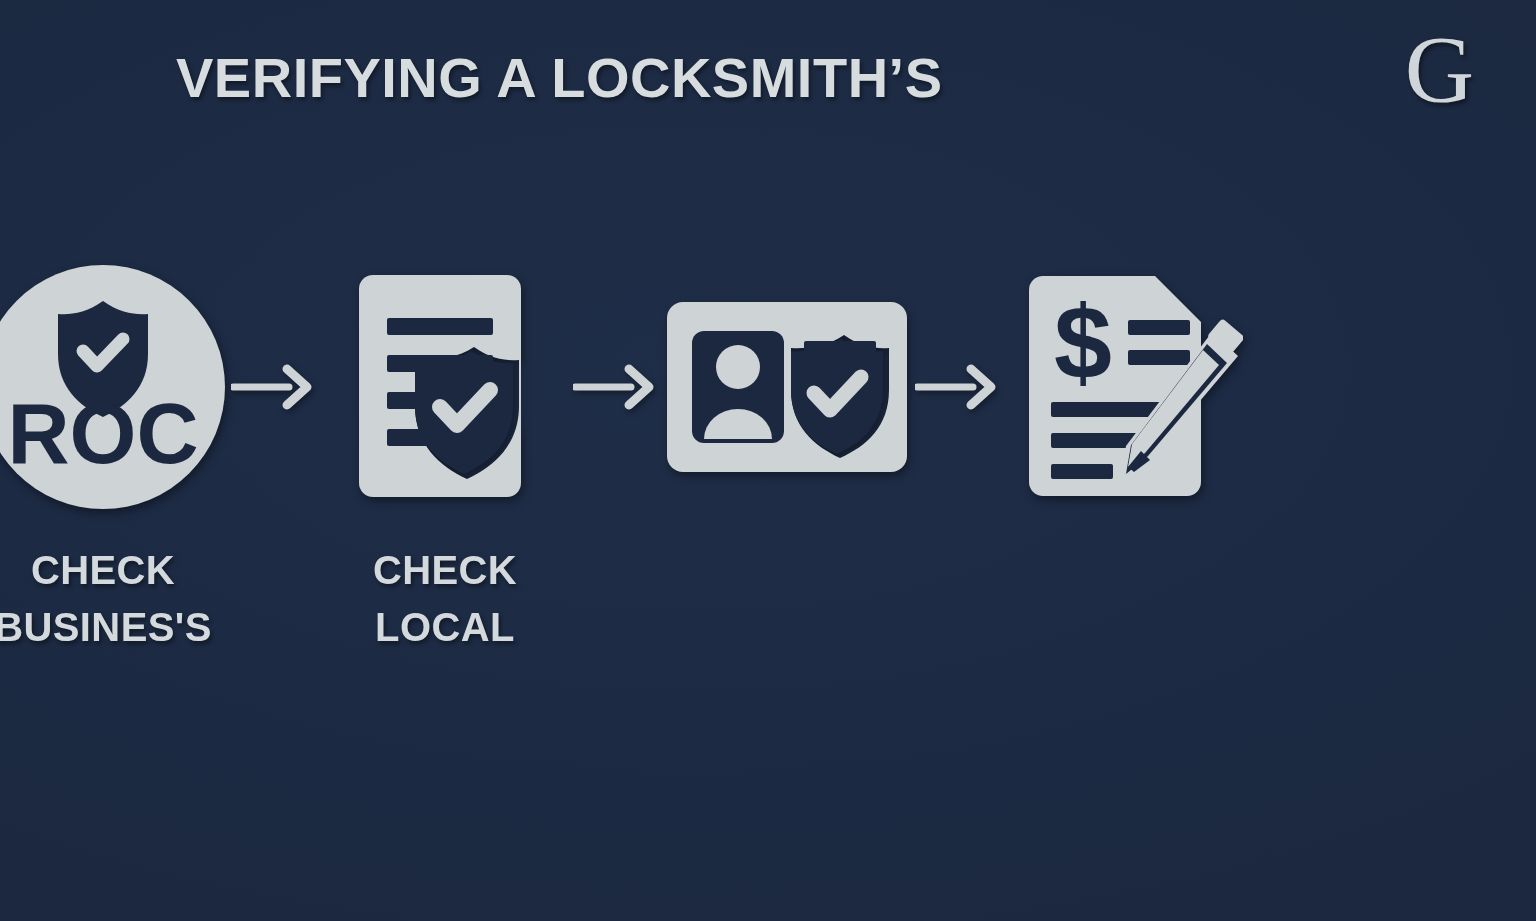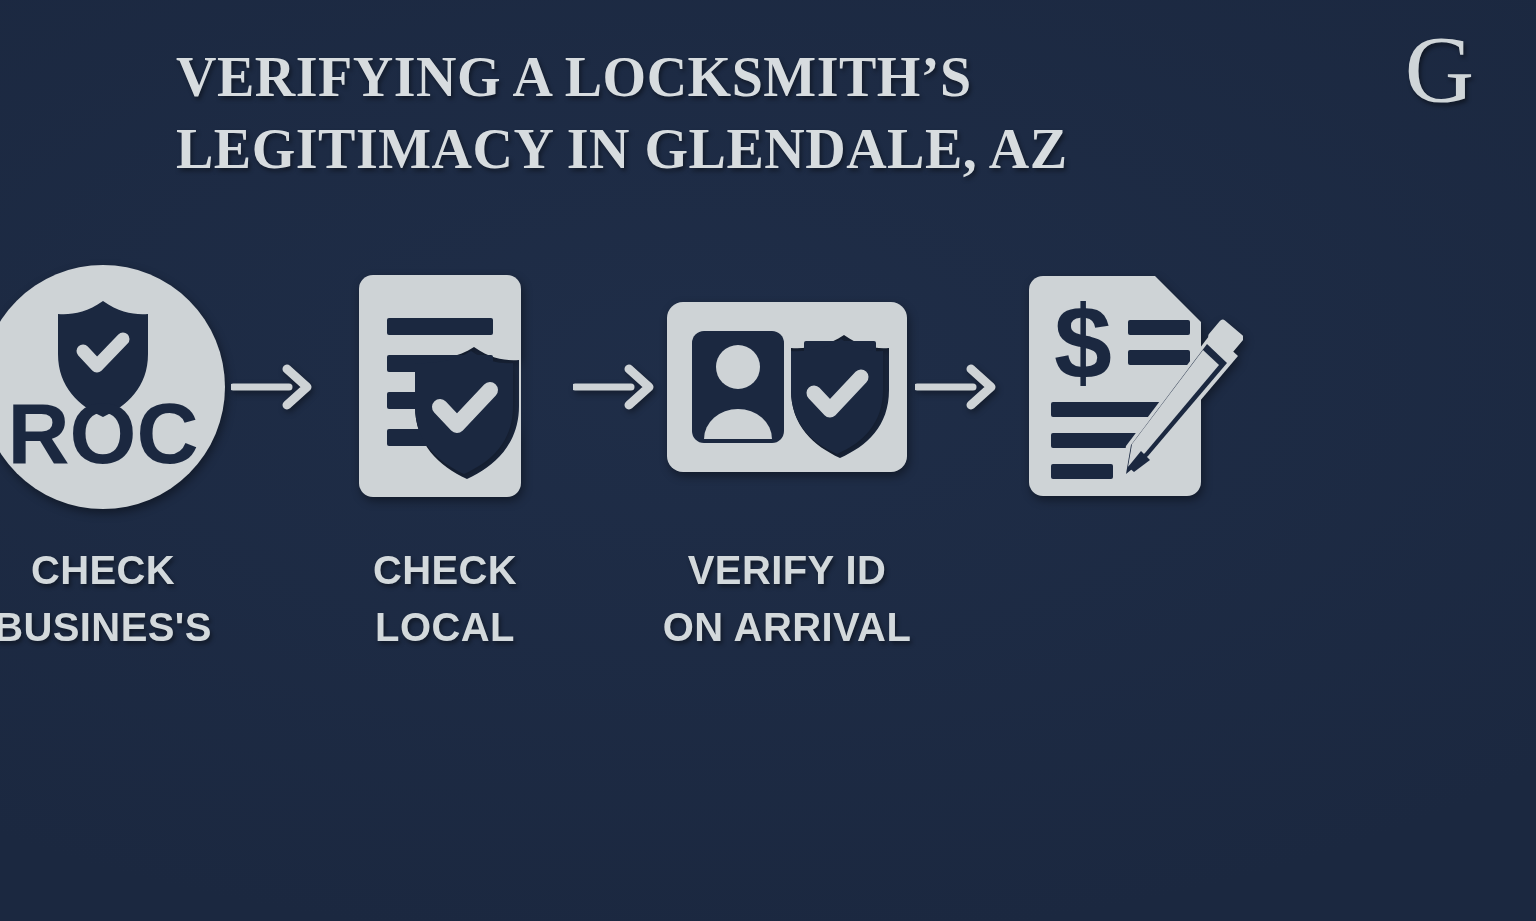--- a/index.html
+++ b/index.html
@@ -46,21 +46,21 @@
     top: 42px;
     width: 1120px;
     font-size: 56px;
     line-height: 1.28;
     font-weight: 700;
     letter-spacing: 0.5px;
     color: #d7dcdf;
     text-transform: uppercase;
     text-shadow: 2px 3px 4px rgba(0,0,0,0.40);
   }
-  .title-line { display: block; white-space: nowrap; font-family: Liberation Serif, serif; }
+  .title-line { display: block; white-space: nowrap; }
 
   
   .flow {
     position: absolute;
     left: 0;
     top: 262px;
     width: 1232px;
     display: flex;
     align-items: flex-start;
     justify-content: center;
@@ -109,21 +109,20 @@
 </style>
 </head>
 <body>
 
 <div class="bg-vignette"></div>
 
 <div class="brand-logo">G</div>
 
 <h1 class="title">
   <span class="title-line">VERIFYING A LOCKSMITH’S</span>
-  <span class="title-line">LEGITIMACY IN GLENDALE, AZ</span>
 </h1>
 
 <div class="flow">
 
   <div class="step">
     <div class="icon-box">
       <svg width="248" height="248" viewBox="0 0 248 248" aria-hidden="true">
         <circle cx="124" cy="124" r="122" fill="#ced3d6"></circle>
 
         <path d="M124 38 c 17 12 32 14 45 13 v 40 c 0 33 -21 52 -45 63 c -24 -11 -45 -30 -45 -63 V 51 c 13 1 28 -1 45 -13 z" fill="#1b2840"></path>
@@ -200,24 +199,20 @@
         <circle cx="74" cy="68" r="22" fill="#ced3d6"></circle>
         <path d="M40 140 a34 30 0 0 1 68 0 z" fill="#ced3d6"></path>
 
         <rect x="140" y="42" width="72" height="18" rx="2" fill="#1b2840"></rect>
         <rect x="140" y="76" width="72" height="18" rx="2" fill="#1b2840"></rect>
 
         <path d="M177 40 c 16 11 30 13 42 12 v 39 c 0 34 -21 53 -46 64 c -25 -11 -46 -30 -46 -64 V 52 c 12 1 34 -1 50 -12 z" fill="#1b2840"></path>
         <path d="M150 94 l 16 17 l 31 -33" fill="none" stroke="#ced3d6" stroke-width="15" stroke-linecap="round" stroke-linejoin="round"></path>
       </svg>
     </div>
-    <div class="caption">
-      <span>VERIFY ID</span>
-      <span>ON ARRIVAL</span>
-    </div>
   </div>
 
   <div class="connector">
     <svg width="86" height="46" viewBox="0 0 86 46" aria-hidden="true">
       <line x1="2" y1="23" x2="58" y2="23" stroke="#ced3d6" stroke-width="7" stroke-linecap="round"></line>
       <polyline points="56,5 76,23 56,41" fill="none" stroke="#ced3d6" stroke-width="9" stroke-linecap="round" stroke-linejoin="round"></polyline>
     </svg>
   </div>
 
   <div class="step">

